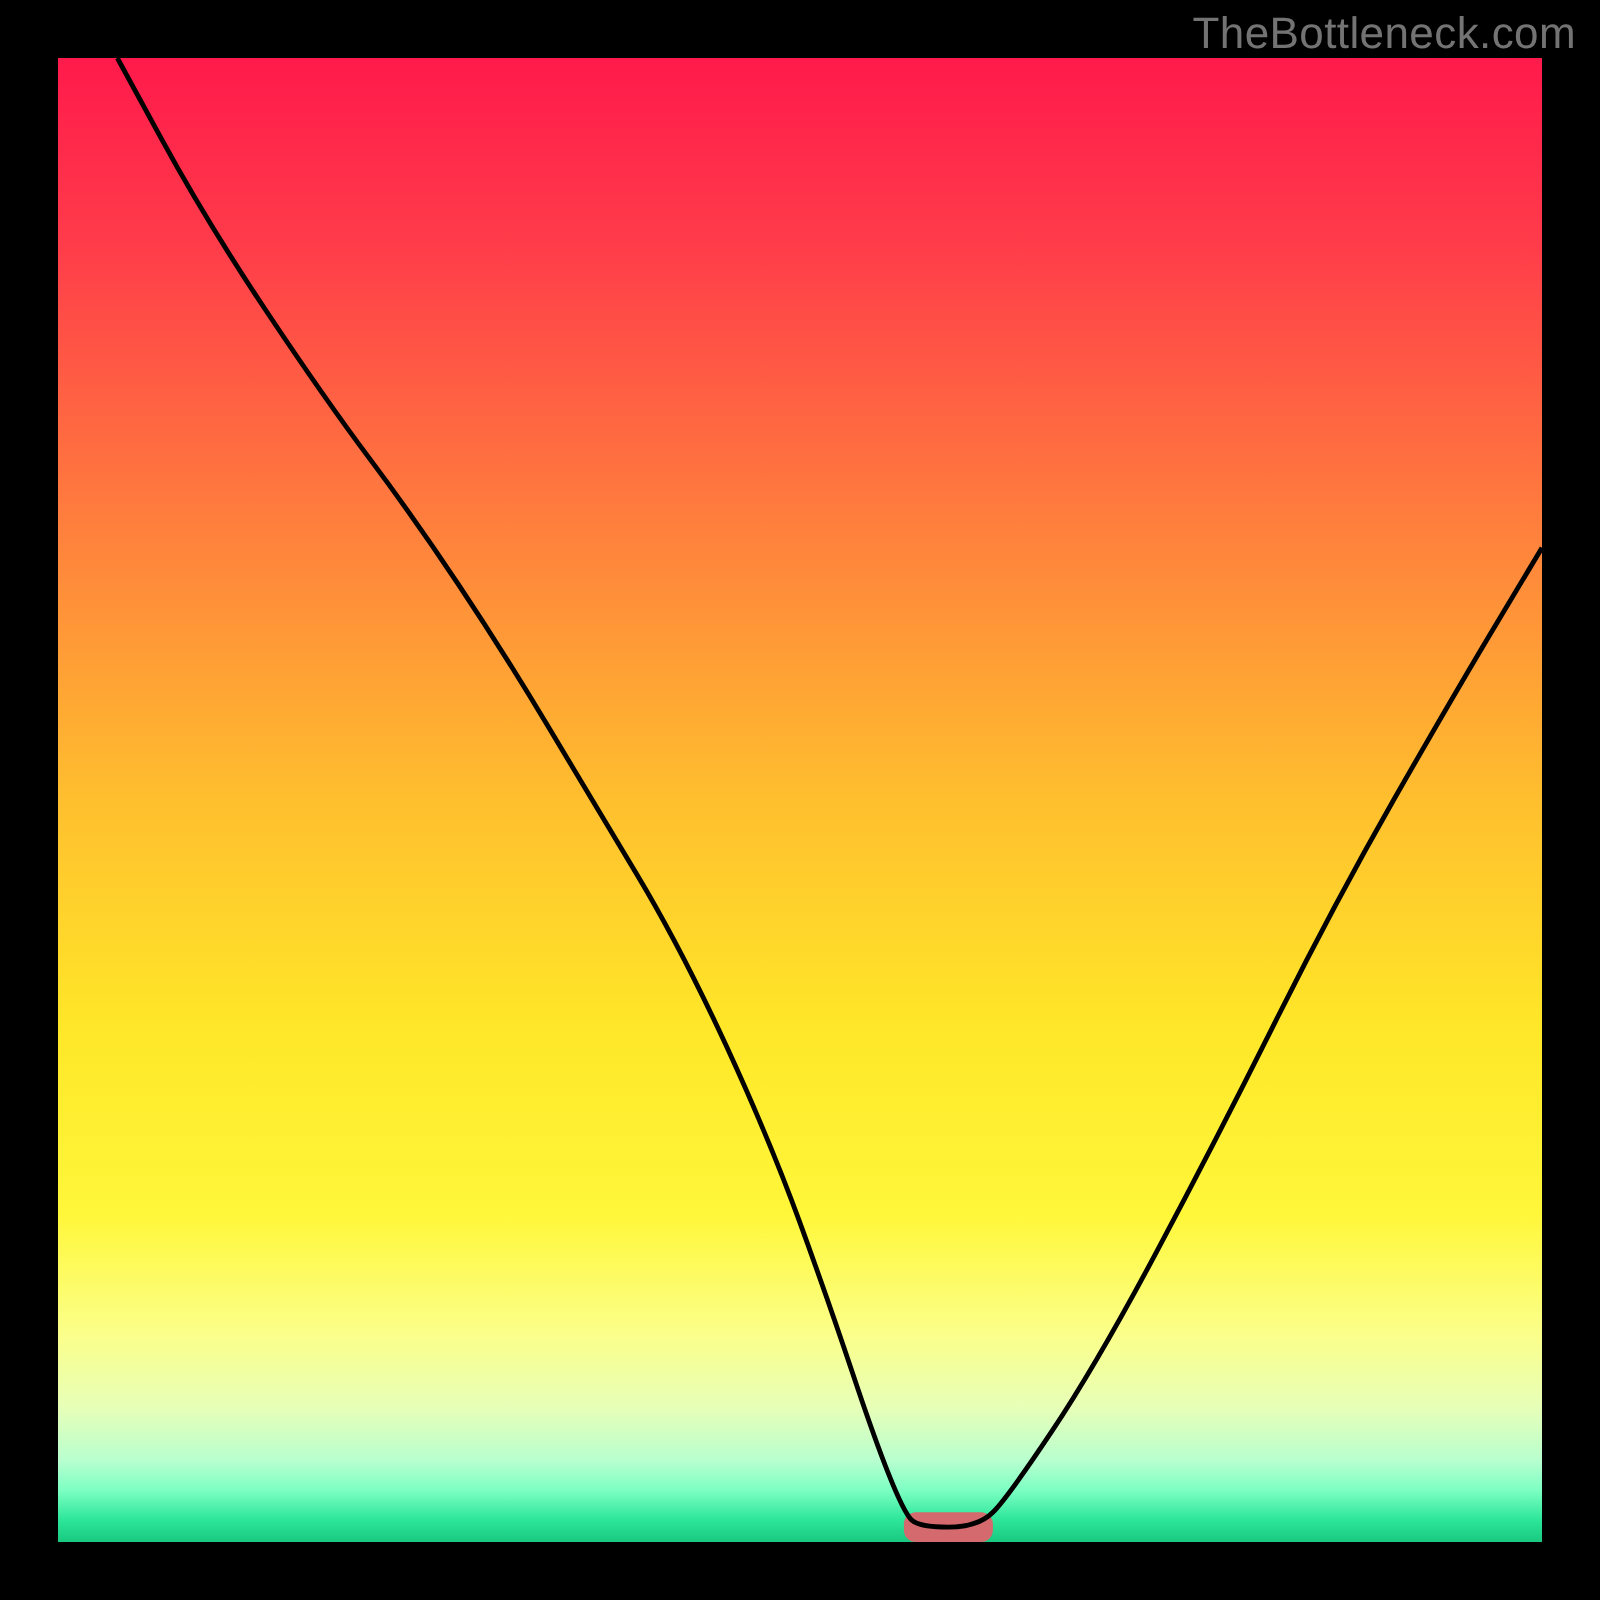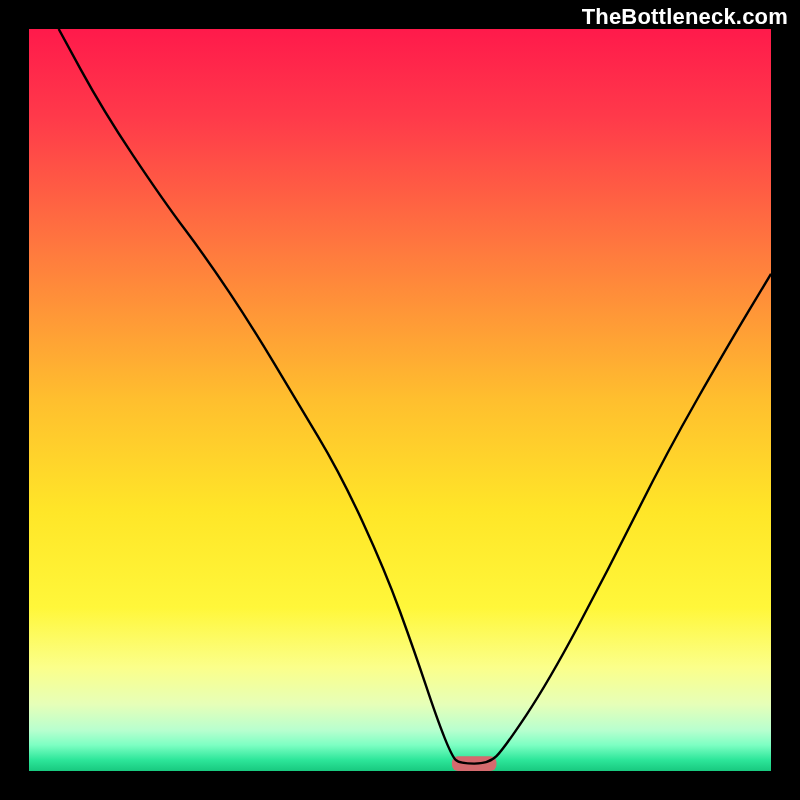--- a/index.html
+++ b/index.html
@@ -15,22 +15,22 @@
     position: relative;
     width: 800px;
     height: 800px;
     background: #000;
   }
   .watermark {
     position: absolute;
     top: 4px;
     right: 12px;
     font-size: 22px;
-    font-weight: 700;
-    color: #ffffff;
+    font-weight: 400;
+    color: #737373;
     letter-spacing: 0.2px;
     z-index: 10;
   }
   svg.plot {
     position: absolute;
     left: 29px;
     top: 29px;
     width: 742px;
     height: 742px;
   }

